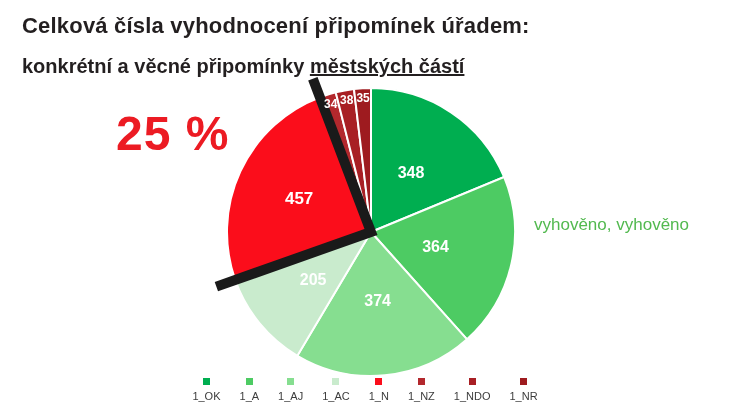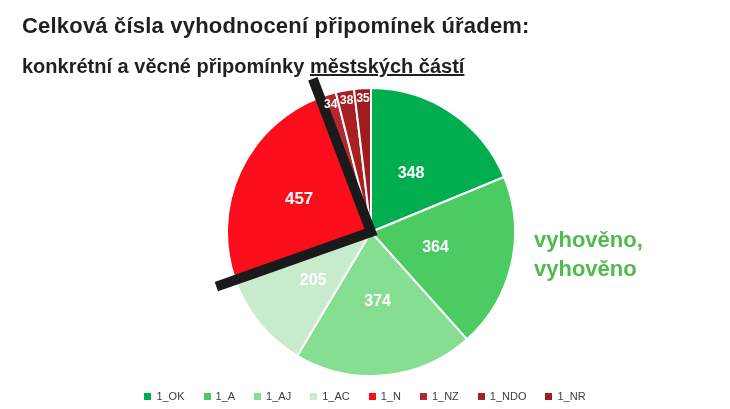--- a/index.html
+++ b/index.html
@@ -10,28 +10,28 @@
   .title{position:absolute;left:22px;top:13px;color:#231f20;}
   .title-line1{font-size:22px;font-weight:700;letter-spacing:0.2px;}
   .title-line2{font-size:20px;font-weight:700;margin-top:16px;}
   .title-underline{text-decoration:underline;}
   .pct-left{
     position:absolute;left:116px;top:106px;
     font-size:48px;font-weight:700;letter-spacing:1px;
   }
   .pct-right{position:absolute;left:534px;top:210px;}
   .pct-right-big{font-size:62px;font-weight:700;line-height:1.05;letter-spacing:1px;}
-  .pct-right-caption{font-size:22px;font-weight:700;margin-top:16px;line-height:1.3;}
+  .pct-right-caption{font-size:17px;font-weight:400;margin-top:4px;line-height:1.3;}
   svg.pie{position:absolute;left:0;top:0;font-family:"Liberation Sans",sans-serif;}
   .legend{
     position:absolute;left:0;right:0;bottom:7px;
     display:flex;justify-content:center;align-items:center;gap:19px;
     font-size:11px;color:#3c3c3c;
   }
-  .legend-item{display:flex;align-items:center;gap:5px;}
+  .legend-item{display:flex;align-items:center;gap:5px;flex-direction:column;}
   .legend-swatch{width:7px;height:7px;display:inline-block;flex:0 0 auto;}
 </style>
 </head>
 <body>
 
 <div class="slide">
 
   <div class="title">
     <div class="title-line1">Celková čísla vyhodnocení připomínek úřadem:</div>
     <div class="title-line2"><span>konkrétní a věcné připomínky </span><span class="title-underline">městských částí</span></div>
@@ -50,20 +50,21 @@
       <text x="411.0200649350662" y="172.14689312497566" fill="#ffffff" font-size="16" font-weight="700" text-anchor="middle" dominant-baseline="central">348</text>
       <text x="435.579224902924" y="246.73978666526625" fill="#ffffff" font-size="16" font-weight="700" text-anchor="middle" dominant-baseline="central">364</text>
       <text x="377.66207955436323" y="300.7981910809531" fill="#ffffff" font-size="16" font-weight="700" text-anchor="middle" dominant-baseline="central">374</text>
       <text x="313.0943570315967" y="279.47579290981673" fill="#ffffff" font-size="16" font-weight="700" text-anchor="middle" dominant-baseline="central">205</text>
       <text x="299.1559972376228" y="198.6671443305628" fill="#ffffff" font-size="17" font-weight="700" text-anchor="middle" dominant-baseline="central">457</text>
       <text x="330.8045929426219" y="104.25456700338879" fill="#ffffff" font-size="12" font-weight="700" text-anchor="middle" dominant-baseline="central">34</text>
       <text x="346.64147963174446" y="100.31390018126709" fill="#ffffff" font-size="12" font-weight="700" text-anchor="middle" dominant-baseline="central">38</text>
       <text x="363.0664951124738" y="98.31519944212206" fill="#ffffff" font-size="12" font-weight="700" text-anchor="middle" dominant-baseline="central">35</text>
     </svg>
 
+  <div class="pct-left" style="color: rgb(236, 27, 35);">25 %</div>
 
   <div class="pct-right">
     <div class="pct-right-caption" style="color: rgb(82, 185, 79);">
       <div>vyhověno, vyhověno</div>
     </div>
   </div>
 
   <div class="legend">
       <span class="legend-item">
         <span class="legend-swatch" style="background: rgb(0, 174, 80);"></span>

